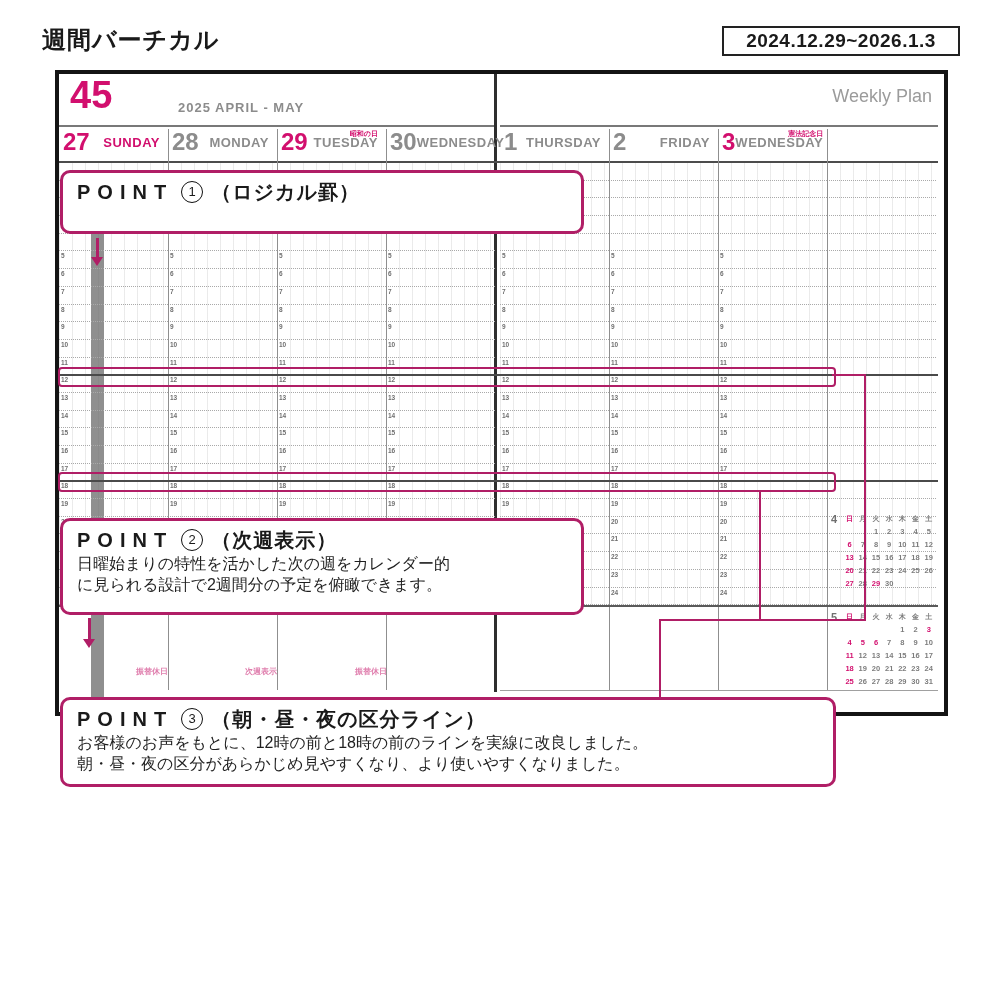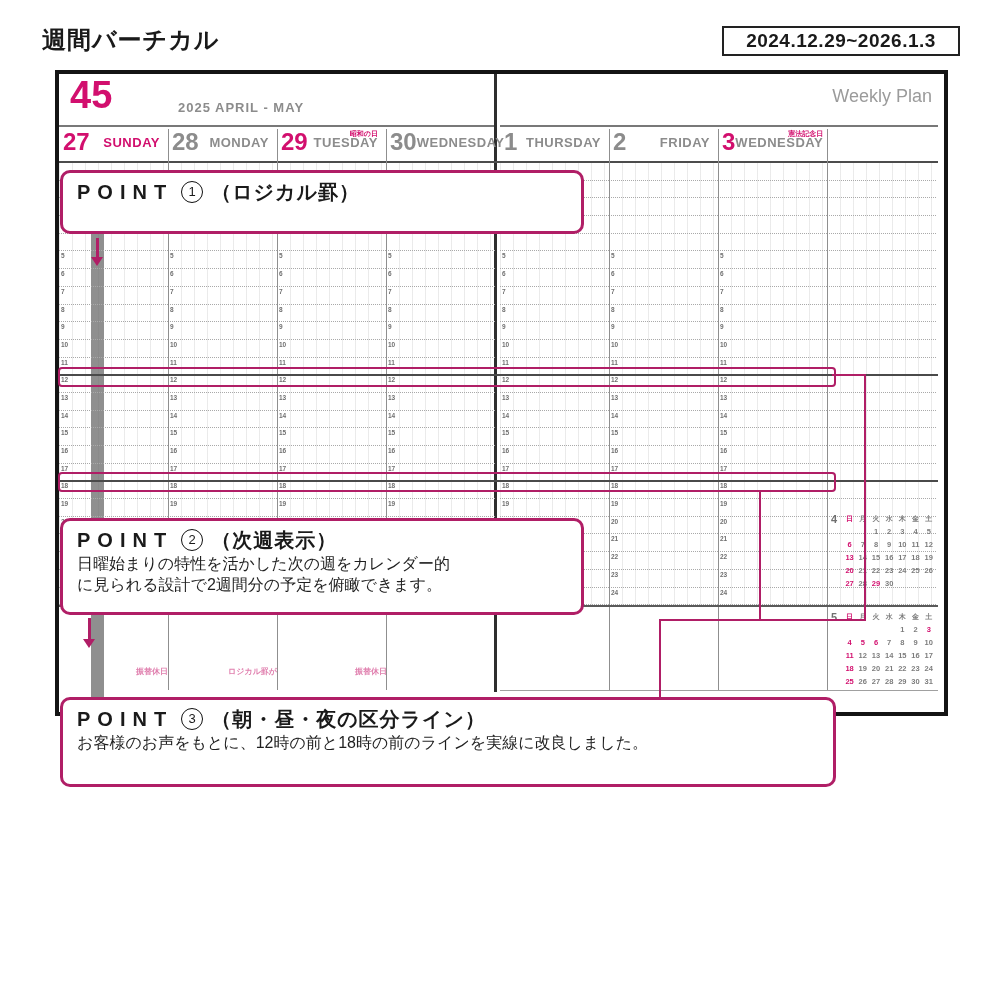--- a/index.html
+++ b/index.html
@@ -658,21 +658,21 @@
     <div class="sep" style="left: 827px;"></div>
   </div>
 
 <div class="abs solid-line" style="top:374px"></div>
 <div class="abs solid-line" style="top:480px"></div>
 <div class="abs grid-bottom"></div>
 <div class="abs rp-bottom"></div>
 
 <div>
     <div class="nw-holiday" style="left: 59px; width: 109px;">振替休日</div>
-    <div class="nw-holiday" style="left: 168px; width: 109px;">ロジカル罫が</div>
+    <div class="nw-holiday" style="left: 168px; width: 109px;">次週表示</div>
     <div class="nw-holiday" style="left: 278px; width: 109px;">振替休日</div>
   </div>
 
 <div>
     <div class="mini-cal" style="top: 512px;">
       <div class="cal-row">
         <span class="cal-m">4</span>
         <span class="cal-c wd pk">日</span>
         <span class="cal-c wd ">月</span>
         <span class="cal-c wd ">火</span>
@@ -830,13 +830,14 @@
   <div class="arrow-head"></div>
 </div>
 
 <div class="abs point-box" style="left:60px;top:697px;width:776px;height:90px">
   <div class="pt-title">
     <span class="pt-word">POINT</span>
     <span class="circle-num">3</span>
     <span class="pt-subject">（朝・昼・夜の区分ライン）</span>
   </div>
   <div class="pt-body">お客様のお声をもとに、12時の前と18時の前のラインを実線に改良しました。</div>
+  <div class="pt-body">朝・昼・夜の区分があらかじめ見やすくなり、より使いやすくなりました。</div>
 </div>
 
 </body></html>

